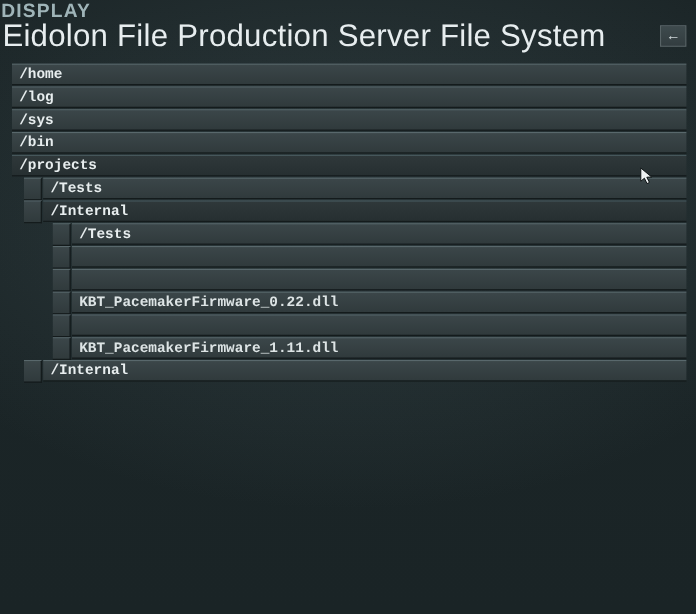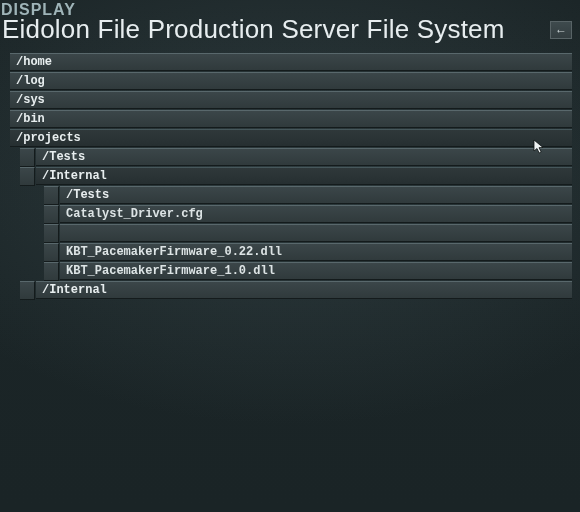--- a/index.html
+++ b/index.html
@@ -157,32 +157,34 @@
       <div class="row indent-1 dir selected">
         <div class="stub"></div>
         <span class="label">/Internal</span>
       </div>
       <div class="row indent-2 dir">
         <div class="stub"></div>
         <span class="label">/Tests</span>
       </div>
       <div class="row indent-2 file">
         <div class="stub"></div>
-        <span class="label">Catalyst_Driver.cfg</span>
       </div>
       <div class="row indent-2 file">
         <div class="stub"></div>
       </div>
       <div class="row indent-2 file">
         <div class="stub"></div>
         <span class="label">KBT_PacemakerFirmware_0.22.dll</span>
       </div>
       <div class="row indent-2 file">
         <div class="stub"></div>
-        <span class="label">KBT_PacemakerFirmware_1.0.dll</span>
+      </div>
+      <div class="row indent-2 file">
+        <div class="stub"></div>
+        <span class="label">KBT_PacemakerFirmware_1.11.dll</span>
       </div>
       <div class="row indent-1 dir">
         <div class="stub"></div>
         <span class="label">/Internal</span>
       </div>
     </div>
 </div>
 
 <svg class="cursor" viewBox="0 0 12 16">
   <path d="M1 1 L1 12 L4 9.5 L6.2 14 L8.2 13 L6 8.7 L10 8.5 Z" fill="#eef2f3" stroke="#0c1112" stroke-width="0.8"></path>

